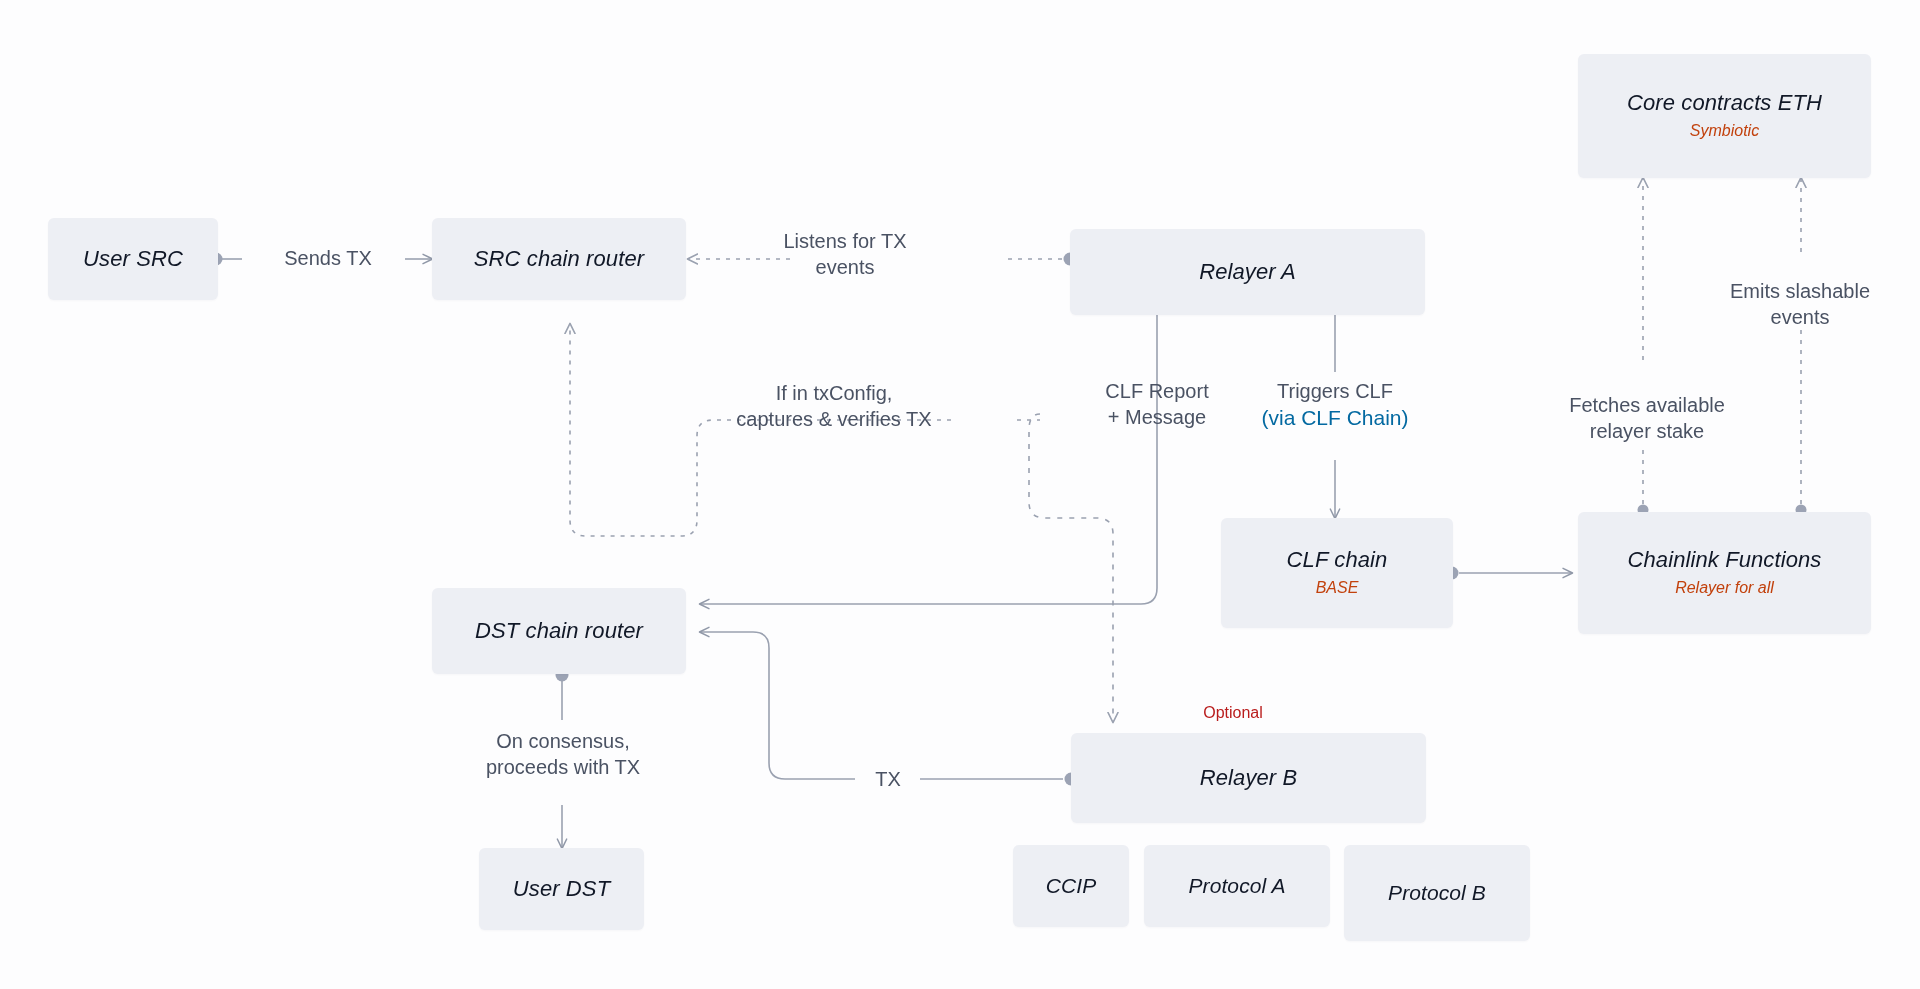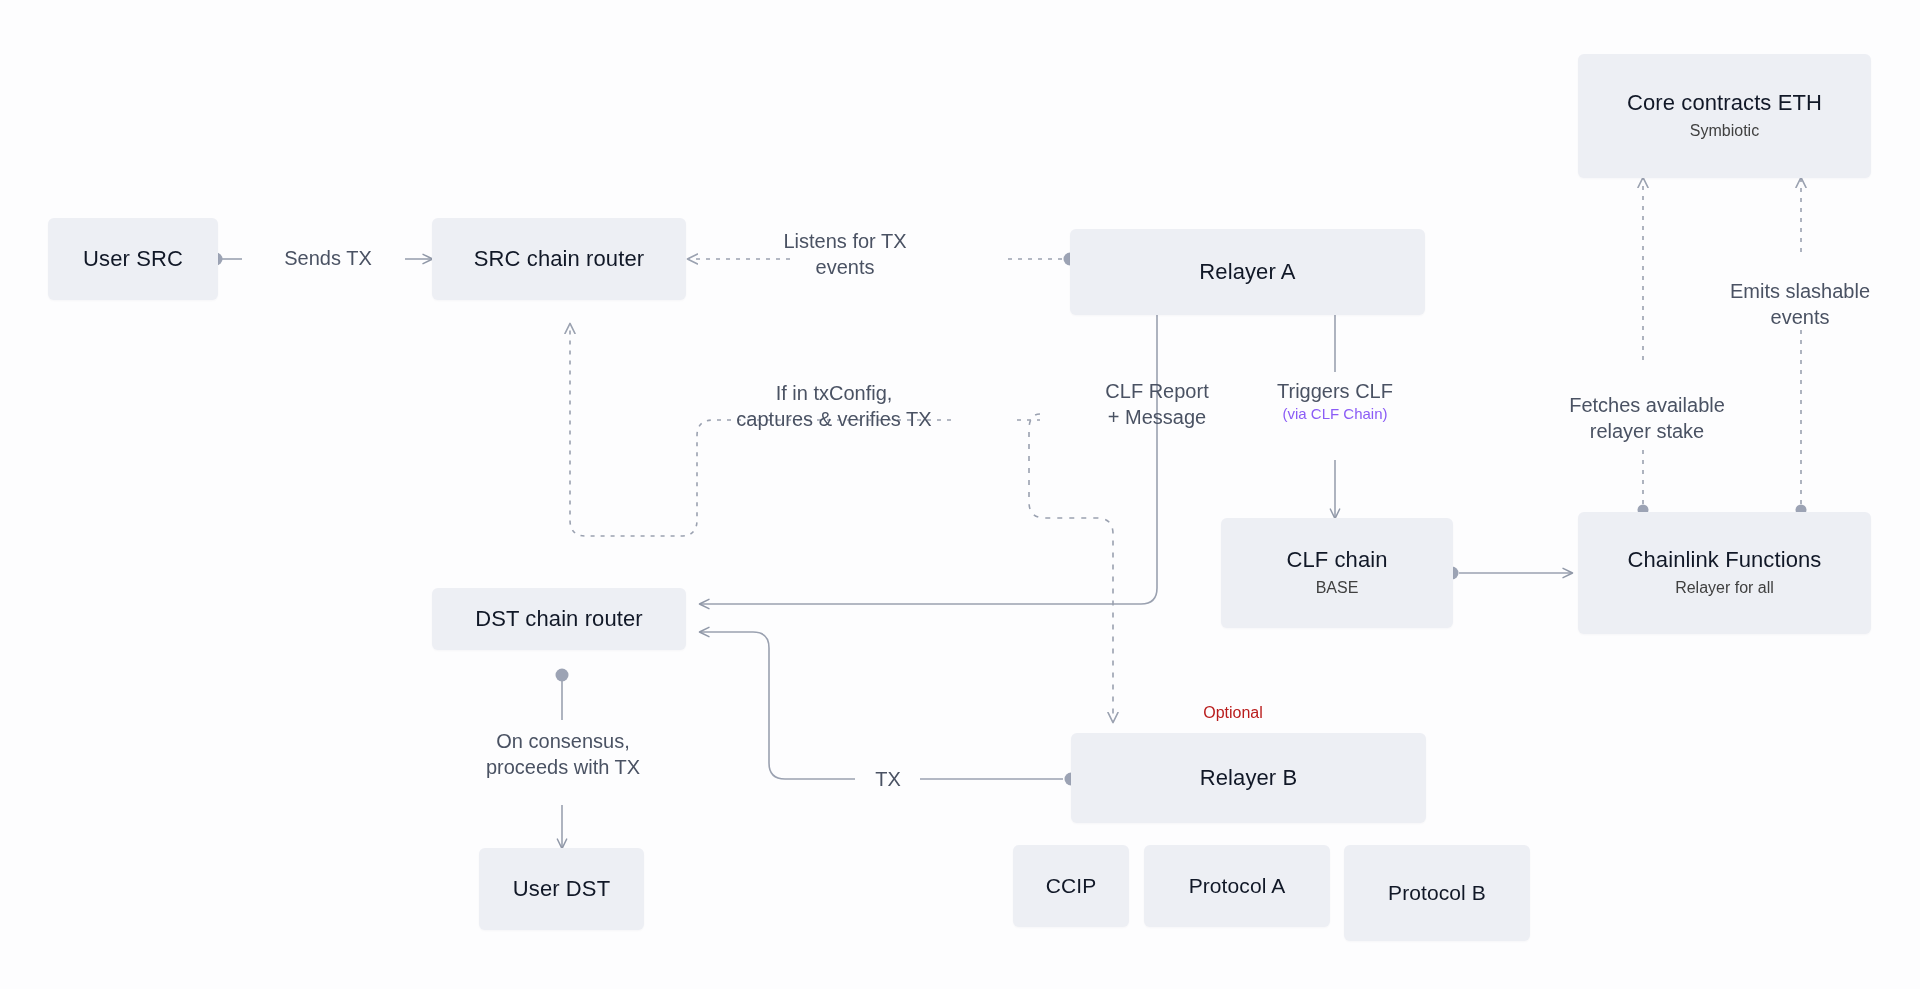--- a/index.html
+++ b/index.html
@@ -27,30 +27,31 @@
     position: absolute;
     box-sizing: border-box;
     background: #edeff4;
     border-radius: 6px;
     display: flex;
     flex-direction: column;
     align-items: center;
     justify-content: center;
     text-align: center;
     box-shadow: 0 1px 2px rgba(20,30,60,0.03);
+    font-style: italic;
   }
   .node .title {
     color: #111827;
     font-size: 22px;
     line-height: 1.2;
     letter-spacing: 0.1px;
     white-space: nowrap;
   }
   .node .subtitle {
-    color: #404040;
+    color: #c2410c;
     font-size: 16px;
     line-height: 1.3;
     margin-top: 5px;
     white-space: nowrap;
   }
   .node.small .title { font-size: 21px; }
   .edge-label {
     position: absolute;
     color: #4a5263;
     font-size: 20px;
@@ -69,22 +70,22 @@
     flex-direction: column;
     align-items: center;
   }
   .lbl-stack .main {
     color: #4a5263;
     font-size: 20px;
     line-height: 1.3;
     white-space: pre-line;
   }
   .lbl-stack .sub {
-    color: #8b5cf6;
-    font-size: 15px;
+    color: #0369a1;
+    font-size: 21px;
     line-height: 1.3;
     white-space: nowrap;
   }
 </style>
 </head>
 <body>
 
 <div id="canvas">
 
   <svg id="edges" viewBox="0 0 1920 989" xmlns="http://www.w3.org/2000/svg">
@@ -161,21 +162,21 @@
   <div class="node" style="left:1221px; top:518px; width:232px; height:110px;">
     <div class="title">CLF chain</div>
     <div class="subtitle">BASE</div>
   </div>
 
   <div class="node" style="left:1578px; top:512px; width:293px; height:122px;">
     <div class="title">Chainlink Functions</div>
     <div class="subtitle">Relayer for all</div>
   </div>
 
-  <div class="node" style="left:432px; top:588px; width:254px; height:62px;text-align:right;">
+  <div class="node" style="left:432px; top:588px; width:254px; height:86px;text-align:right;">
     <div class="title">DST chain router</div>
   </div>
 
   <div class="node" style="left:1071px; top:733px; width:355px; height:90px;">
     <div class="title">Relayer B</div>
   </div>
 
   <div class="node" style="left:479px; top:848px; width:165px; height:82px;">
     <div class="title">User DST</div>
   </div>

